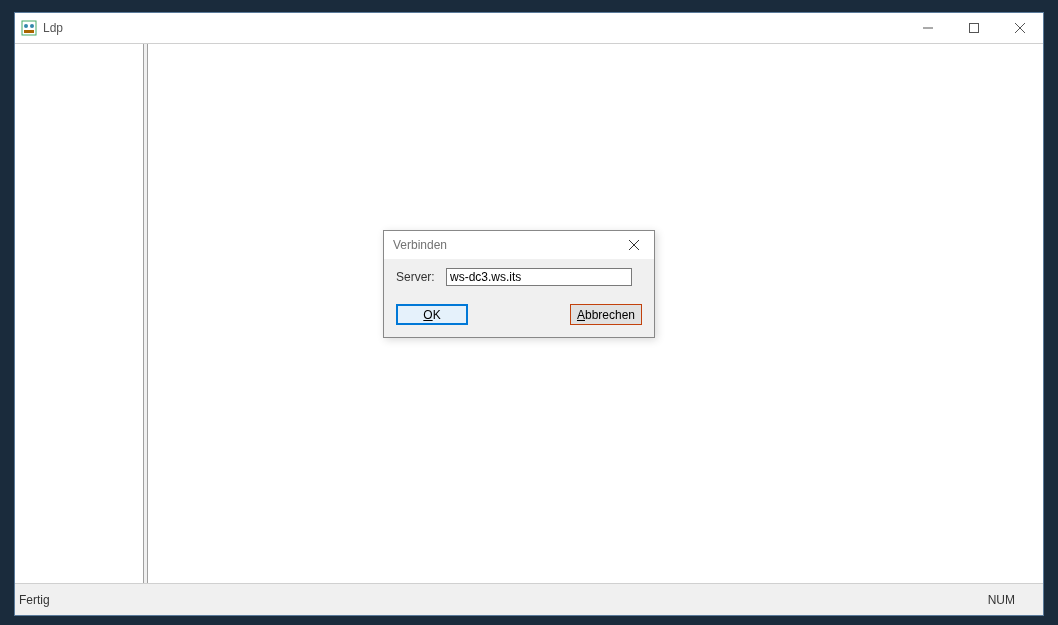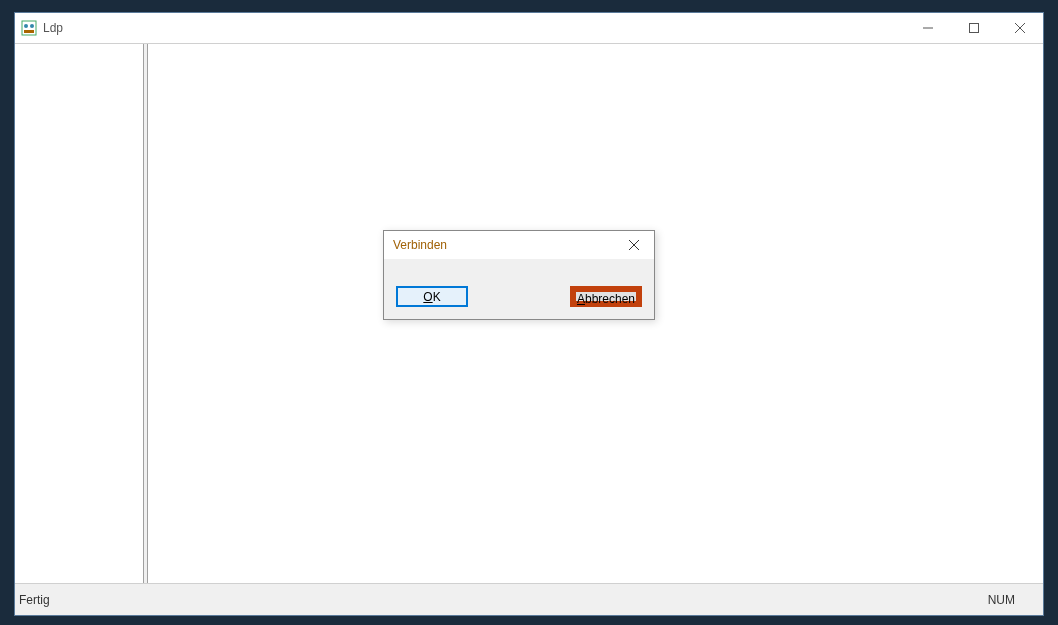--- a/index.html
+++ b/index.html
@@ -114,21 +114,21 @@
       border: 1px solid #888;
       box-shadow: 2px 2px 8px rgba(0,0,0,0.15);
     }
     .dialog-title {
       height: 28px;
       background: #fff;
       display: flex;
       align-items: center;
       padding-left: 9px;
       font-size: 12px;
-      color: #a16207;
+      color: #737373;
     }
     .dialog-close {
       margin-left: auto;
       width: 40px; height: 28px;
       display: flex; align-items: center; justify-content: center;
       font-size: 13px;
       color: #333;
     }
     .dialog-body {
       padding: 9px 12px 12px 12px;
@@ -181,21 +181,21 @@
       display: flex;
       justify-content: space-between;
       margin-top: 18px;
       gap: 24px;
     }
     .dlg-btn {
       width: 72px; height: 21px;
       font-family: inherit;
       font-size: 12px;
       background: #e1e1e1;
-      border: 6px solid #c2410c;
+      border: 1px solid #c2410c;
     }
     .dlg-btn.default {
       border: 2px solid #0078d7;
       background: #e5f1fb;
     }
     .btn-u { text-decoration: underline; }
   </style>
 </head>
 <body>
 
@@ -250,20 +250,24 @@
     <span>Verbinden</span>
     <div class="dialog-close">
       <svg width="10" height="10" viewBox="0 0 10 10">
           <line x1="0" y1="0" x2="10" y2="10" stroke="#333" stroke-width="1"></line>
           <line x1="10" y1="0" x2="0" y2="10" stroke="#333" stroke-width="1"></line>
         </svg>
     </div>
   </div>
   <div class="dialog-body">
 
+    <div class="form-row">
+      <label class="fld">Server:</label>
+      <input type="text" class="server-input" value="ws-dc3.ws.its" style="">
+    </div>
 
 
     <div class="dialog-buttons">
       <button class="dlg-btn default"><span class="btn-u">O</span><span>K</span></button>
       <button class="dlg-btn"><span class="btn-u">A</span><span>bbrechen</span></button>
     </div>
 
   </div>
 </div>
 

